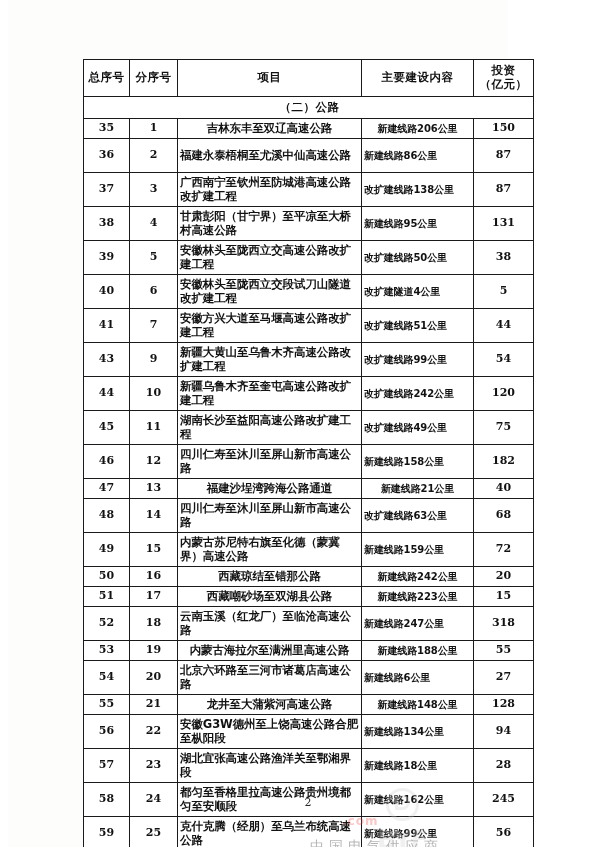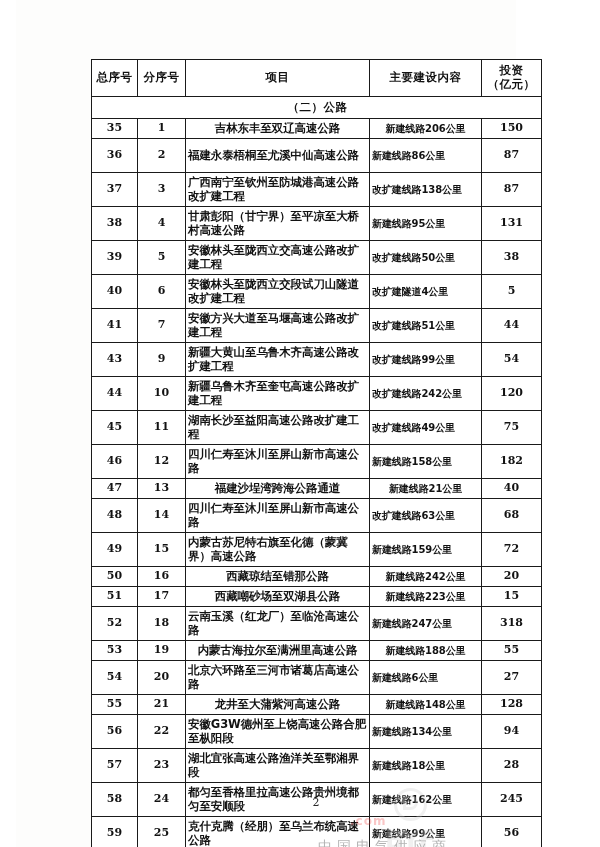--- a/index.html
+++ b/index.html
@@ -9,21 +9,21 @@
   body {
     width: 600px;
     height: 847px;
     background: #ffffff;
     font-family: "DejaVu Sans", "Liberation Sans", sans-serif;
     position: relative;
     overflow: hidden;
   }
   .page {
     position: absolute;
-    left: 16px; top: 0;
+    left: 8px; top: 0;
     width: 500px;
     height: 847px;
     background: #fdfdfc;
   }
   .table-wrap {
     position: absolute;
     left: 75px;
     top: 59px;
     width: 450px;
   }

